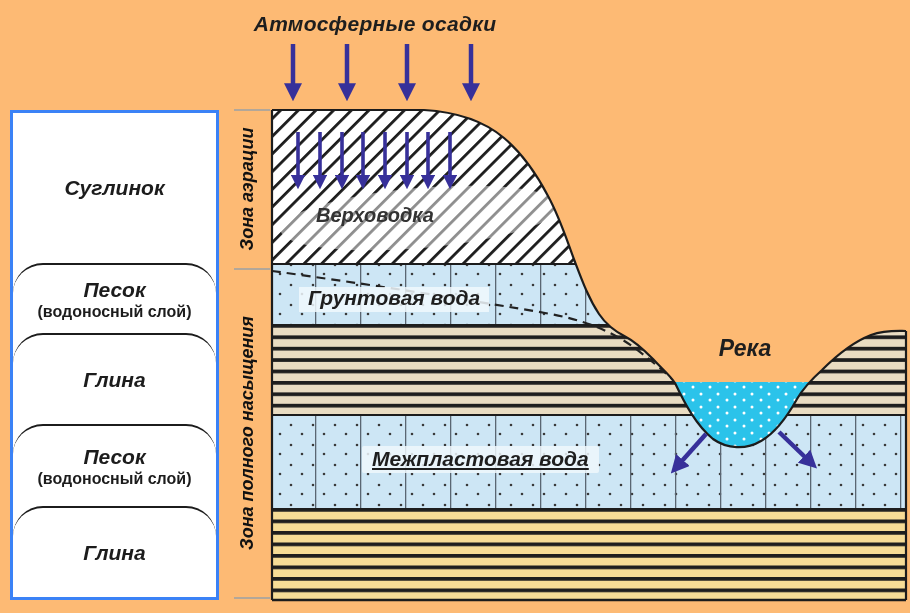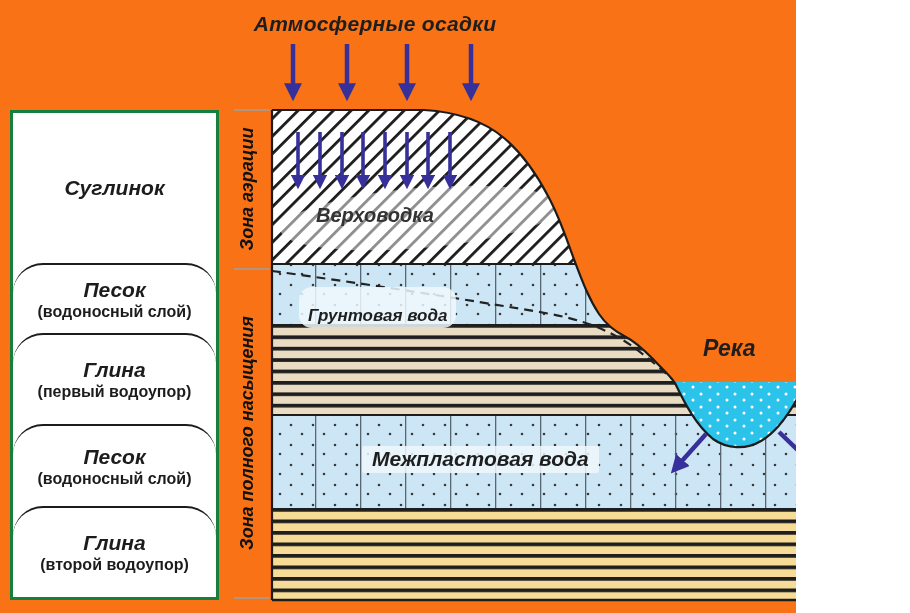--- a/index.html
+++ b/index.html
@@ -1,44 +1,44 @@
 <!DOCTYPE html>
 <html><head>
 <meta charset="utf-8">
 <style>
   html,body{margin:0;padding:0;background:#ffffff;}
   #stage{
-    position:relative;width:796px;height:613px;background:#f97316;overflow:hidden;
+    position:relative;width:910px;height:613px;background:#fdba74;overflow:hidden;
     font-family:"Liberation Sans", sans-serif;
   }
   .abs{position:absolute;}
   .lbl{
     position:absolute;font-weight:bold;font-style:italic;color:#1e1e1e;
     white-space:nowrap;line-height:1.05;
   }
   #main-title{left:230px;top:13px;width:290px;text-align:center;font-size:21px;letter-spacing:.3px;}
   #perched-label{left:316px;top:205px;font-size:20px;color:#333;}
   #groundwater-label{
-    left:299px;top:287px;font-size:17px;
-    background:rgba(240,248,253,.85);padding:20px 9px 3px 9px;border-radius:13px;
+    left:299px;top:287px;font-size:21px;
+    background:rgba(240,248,253,.85);padding:0 9px 3px 9px;border-radius:0;
   }
-  #river-label{left:703px;top:336px;width:84px;font-size:23px;}
+  #river-label{left:703px;top:336px;width:84px;text-align:center;font-size:23px;}
   #interstratal-label{
     left:362px;top:446px;font-size:21px;
-    background:rgba(238,247,252,.85);padding:2px 10px 3px 10px;border-radius:2px;
+    background:rgba(238,247,252,.85);padding:2px 10px 3px 10px;border-radius:2px;text-decoration:underline;
   }
   .zone-label{
     position:absolute;font-weight:bold;font-style:italic;color:#111;
     text-align:center;transform:rotate(-90deg);font-size:18px;white-space:nowrap;
   }
   #zone-aeration{left:163px;top:178px;width:170px;height:22px;}
   #zone-saturation{left:78px;top:422px;width:340px;height:22px;}
   
   #legend-table{
-    left:10px;top:110px;width:209px;height:490px;border:3px solid #15803d;
+    left:10px;top:110px;width:209px;height:490px;border:3px solid #3b82f6;
     background:#fff;box-sizing:border-box;display:flex;flex-direction:column;
   }
   .tcell{
     box-sizing:border-box;display:flex;flex-direction:column;justify-content:center;
     align-items:center;text-align:center;
   }
   .tcell + .tcell{border-top:2.5px solid #1c1c1c;border-radius:30px;}
   .tcell .nm{font-weight:bold;font-style:italic;font-size:21px;color:#1c1c1c;}
   .tcell .nt{font-weight:bold;font-size:16px;color:#1c1c1c;margin-top:1px;}
   #cell-0{height:150px;} #cell-1{height:70px;} #cell-2{height:91px;}
@@ -165,25 +165,23 @@
   <div class="abs" id="legend-table">
     <div class="tcell" id="cell-0">
       <div class="nm">Суглинок</div>
     </div>
     <div class="tcell" id="cell-1">
       <div class="nm">Песок</div>
       <div class="nt">(водоносный слой)</div>
     </div>
     <div class="tcell" id="cell-2">
       <div class="nm">Глина</div>
-      <div class="nt">(первый водоупор)</div>
     </div>
     <div class="tcell" id="cell-3">
       <div class="nm">Песок</div>
       <div class="nt">(водоносный слой)</div>
     </div>
     <div class="tcell" id="cell-4">
       <div class="nm">Глина</div>
-      <div class="nt">(второй водоупор)</div>
     </div>
   </div>
 
 </div>
 
 </body></html>

